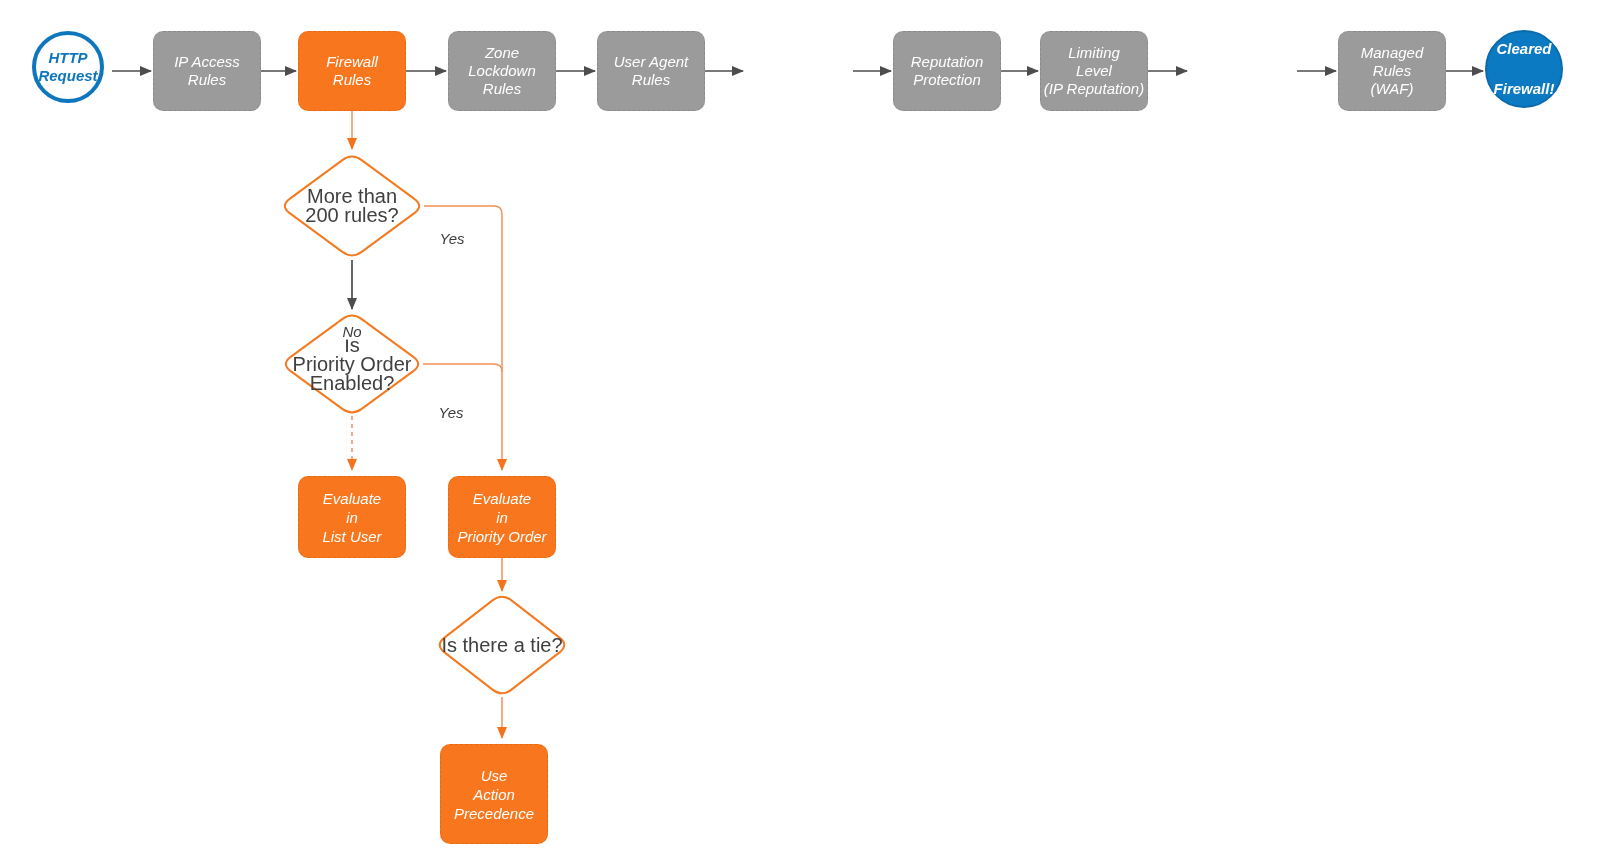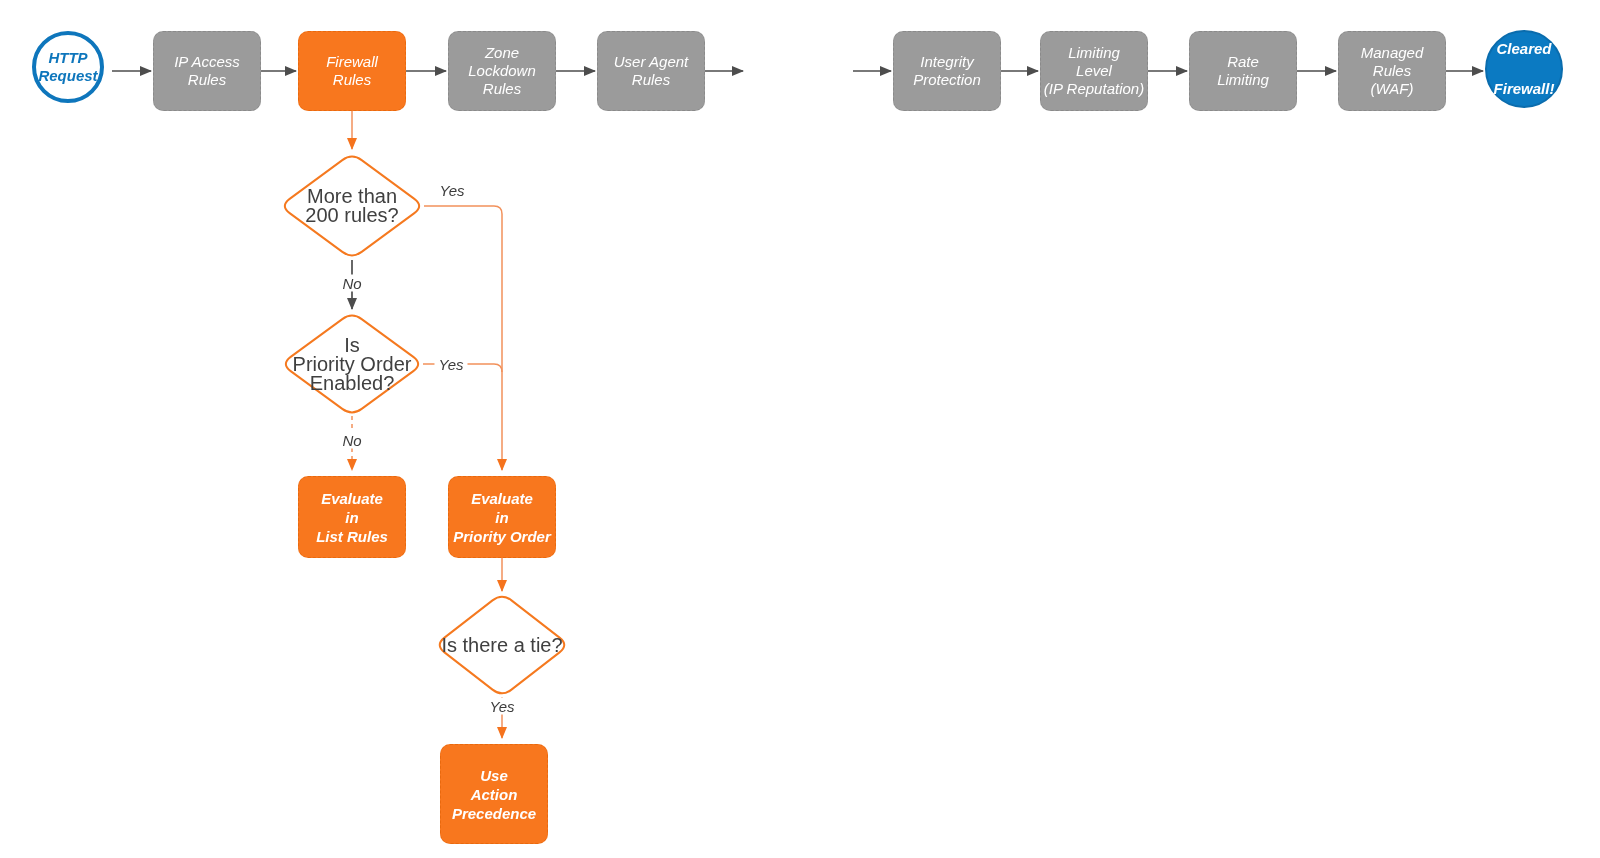--- a/index.html
+++ b/index.html
@@ -9,30 +9,30 @@
   .wd{stroke:#4D4D4D;stroke-width:1.7;fill:none;}
   .wo{stroke:#F2915B;stroke-width:1.5;fill:none;}
   .wo.dashed{stroke-dasharray:4 4;}
   .diamond{fill:#ffffff;stroke:#F5791F;stroke-width:2;}
   .node{position:absolute;display:flex;flex-direction:column;align-items:center;justify-content:center;
         text-align:right;box-sizing:border-box;}
   .stage{width:108px;height:80px;top:31px;background:#9B9B9B;border:1px dashed #8A8A8A;
          border-radius:10px;color:#ffffff;font-style:italic;font-size:15px;line-height:18px;}
   .stage.orange{background:#F8771E;border-color:#E8690E;}
   .action{width:108px;background:#F8771E;border:1px dashed #E8690E;border-radius:10px;
-          color:#ffffff;font-style:italic;font-size:15px;line-height:19px;font-weight:bold;}
+          color:#ffffff;font-style:italic;font-size:15px;line-height:19px;}
   .circle{border-radius:50%;font-weight:bold;font-style:italic;font-size:15px;line-height:18px;}
   .circle.start{left:32px;top:31px;width:72px;height:72px;background:#ffffff;
                 border:4px solid #0E76BC;color:#0E76BC;}
   .circle.end{left:1485px;top:30px;width:78px;height:78px;background:#0B7AC2;
               border:2px solid #0A6CAD;color:#ffffff;gap:22px;}
   .diamond-label{position:absolute;transform:translate(-50%,-50%);text-align:center;
                  color:#404040;font-size:20px;line-height:19px;white-space:nowrap;}
   .edge-label{position:absolute;transform:translate(-50%,-50%);font-style:italic;color:#3C3C3C;
-              font-size:15px;background:#ffffff;padding:0 4px;white-space:nowrap;}
+              font-size:15px;background:#ffffff;padding:0 4px;white-space:nowrap;margin-top:48px;}
   .line{display:block;}
 </style>
 </head>
 <body>
 
 <div class="canvas">
 
   <svg class="wires" width="1600" height="858" viewBox="0 0 1600 858">
     <defs>
       <marker id="ad" viewBox="0 0 12 10" markerWidth="12" markerHeight="10" refX="11" refY="5" orient="auto" markerUnits="userSpaceOnUse">
@@ -87,31 +87,27 @@
   <div class="node stage" style="left:448px">
     <span class="line">Zone</span>
     <span class="line">Lockdown</span>
     <span class="line">Rules</span>
   </div>
   <div class="node stage" style="left:597px">
     <span class="line">User Agent</span>
     <span class="line">Rules</span>
   </div>
   <div class="node stage" style="left:893px">
-    <span class="line">Integrity</span>
+    <span class="line">Reputation</span>
     <span class="line">Protection</span>
   </div>
   <div class="node stage" style="left:1040px">
     <span class="line">Limiting</span>
     <span class="line">Level</span>
     <span class="line">(IP Reputation)</span>
-  </div>
-  <div class="node stage" style="left:1189px">
-    <span class="line">Rate</span>
-    <span class="line">Limiting</span>
   </div>
   <div class="node stage" style="left:1338px">
     <span class="line">Managed</span>
     <span class="line">Rules</span>
     <span class="line">(WAF)</span>
   </div>
 
   <div class="diamond-label" style="left:352px;top:206px">
     <span class="line">More than</span>
     <span class="line">200 rules?</span>
@@ -127,21 +123,21 @@
 
   <div class="edge-label" style="left:452px;top:190px">Yes</div>
   <div class="edge-label" style="left:352px;top:283px">No</div>
   <div class="edge-label" style="left:451px;top:364px">Yes</div>
   <div class="edge-label" style="left:352px;top:440px">No</div>
   <div class="edge-label" style="left:502px;top:706px">Yes</div>
 
   <div class="node action" style="left:298px;top:476px;height:82px">
     <span class="line">Evaluate</span>
     <span class="line">in</span>
-    <span class="line">List Rules</span>
+    <span class="line">List User</span>
   </div>
   <div class="node action" style="left:448px;top:476px;height:82px">
     <span class="line">Evaluate</span>
     <span class="line">in</span>
     <span class="line">Priority Order</span>
   </div>
   <div class="node action" style="left:440px;top:744px;height:100px">
     <span class="line">Use</span>
     <span class="line">Action</span>
     <span class="line">Precedence</span>

